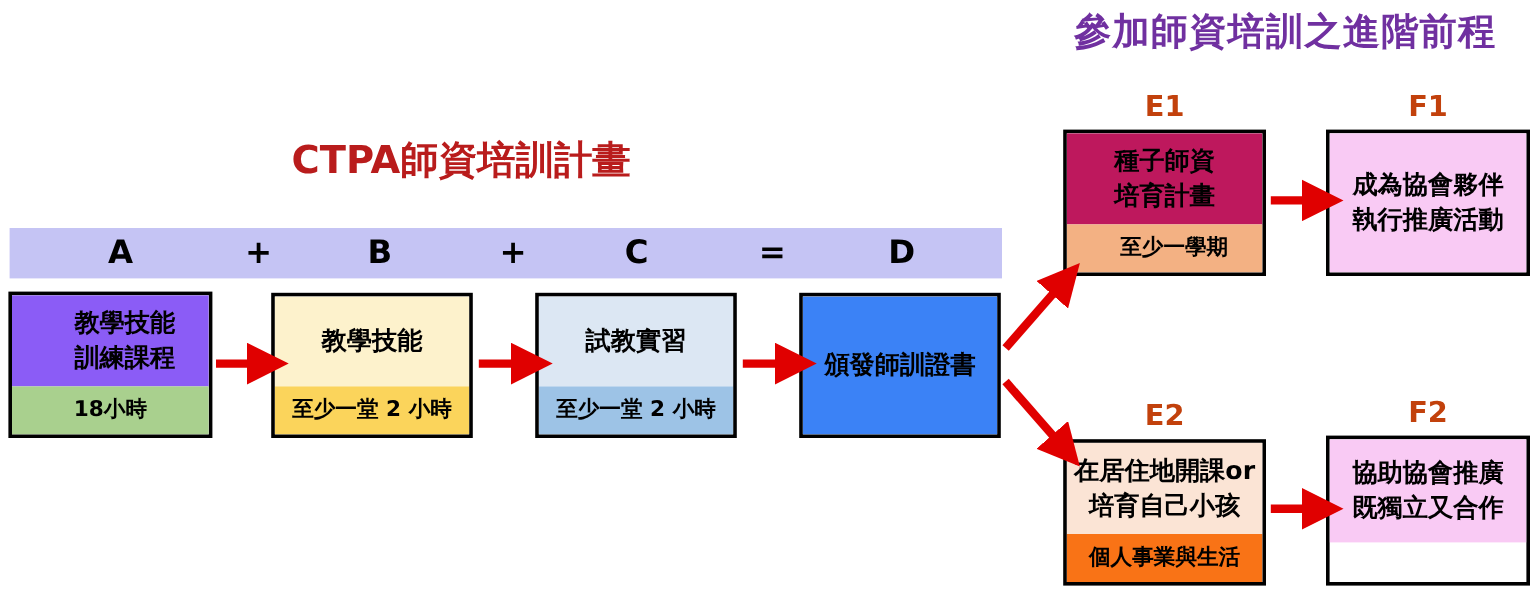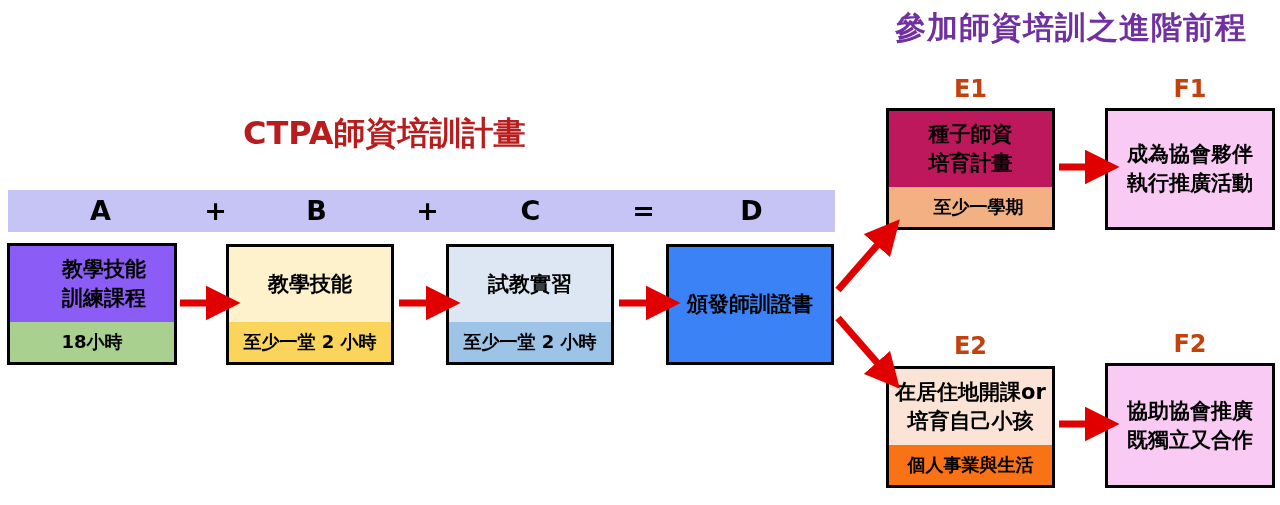--- a/index.html
+++ b/index.html
@@ -185,21 +185,21 @@
   <div class="stage-box" style="left:886px; top:366px; width:169px; height:122px;">
     <div class="stage-main" style="height: 76px; background: rgb(251, 228, 213); justify-content: center;">
       <span>在居住地開課or</span>
       <span>培育自己小孩</span>
     </div>
     <div class="stage-foot" style="height: 40px; background: #f97316;">個人事業與生活</div>
   </div>
 
   <div class="branch-label" style="left:1105px; top:331px; width:170px;">F2</div>
   <div class="stage-box" style="left:1105px; top:363px; width:170px; height:125px;">
-    <div class="stage-main" style="height: 119px; background: rgb(249, 202, 244);">
+    <div class="stage-main" style="height: 86px; background: rgb(249, 202, 244);">
       <span>協助協會推廣</span>
       <span>既獨立又合作</span>
     </div>
   </div>
 
   <svg id="arrows" viewBox="0 0 1280 505">
     <defs>
       <marker id="ah" markerWidth="5" markerHeight="5" refX="2.2" refY="2.5" orient="auto" markerUnits="strokeWidth">
         <path d="M0,0 L5,2.5 L0,5 z" fill="#e00000"></path>
       </marker>

